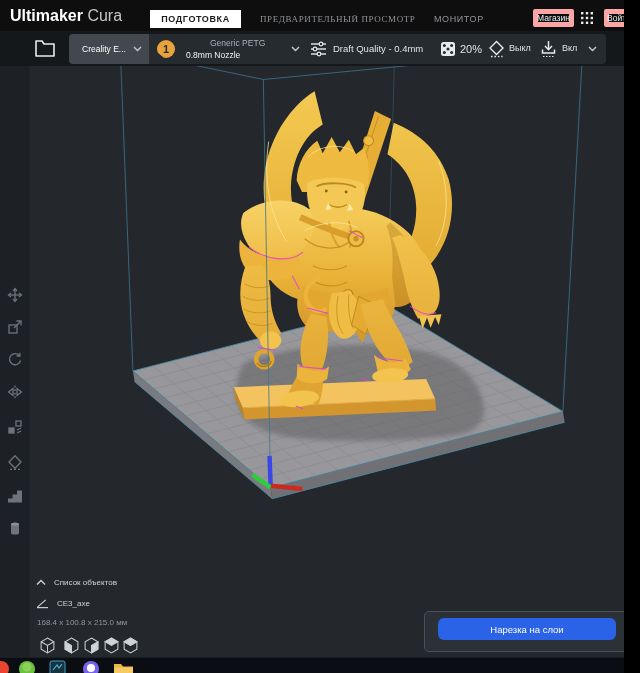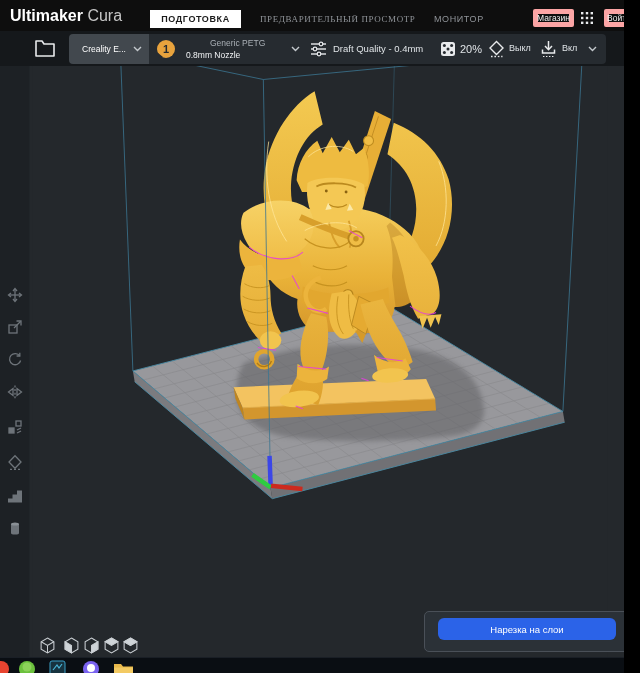--- a/index.html
+++ b/index.html
@@ -397,20 +397,38 @@
         </svg>
     </div>
     <div class="tool" style="top:454px;">
       <svg viewBox="0 0 16 16">
           <path d="M4,4 h8 v9 a4,1.6 0 0 1 -8,0 z" fill="#6e747a" stroke="none"></path>
           <ellipse cx="8" cy="4" rx="4" ry="1.6" fill="#8a9096" stroke="none"></ellipse>
         </svg>
     </div>
   </div>
 
+  <div class="abs" style="left:36px; top:578px; width:200px;">
+    <div style="display:flex; align-items:center; gap:8px;">
+      <svg width="10" height="7" viewBox="0 0 10 7">
+          <polyline points="1,5.5 5,1.5 9,5.5" fill="none" stroke="#ced3d7" stroke-width="1.4"></polyline>
+        </svg>
+      <span class="ol-txt">Список объектов</span>
+    </div>
+    <div style="display:flex; align-items:center; gap:8px; margin-top:11px;">
+      <svg width="13" height="11" viewBox="0 0 14 12">
+        <g stroke="#ced3d7" stroke-width="1.3" fill="none">
+            <line x1="1" y1="10.5" x2="13" y2="10.5"></line>
+            <line x1="1.5" y1="10" x2="10.5" y2="2"></line>
+          </g>
+      </svg>
+      <span class="ol-txt">CE3_axe</span>
+    </div>
+    <div class="ol-dim" style="margin-top:9px; margin-left:1px;">168.4 x 100.8 x 215.0 мм</div>
+  </div>
 
   <div class="cube" style="left:39px;">
     <svg viewBox="0 0 16 16">
         <polygon points="8,1 14,4.5 14,11.5 8,15 2,11.5 2,4.5"></polygon>
         <polyline points="2,4.5 8,8 14,4.5"></polyline>
         <line x1="8" y1="8" x2="8" y2="15"></line>
       </svg>
   </div>
   <div class="cube" style="left:63px;">
     <svg viewBox="0 0 16 16">

